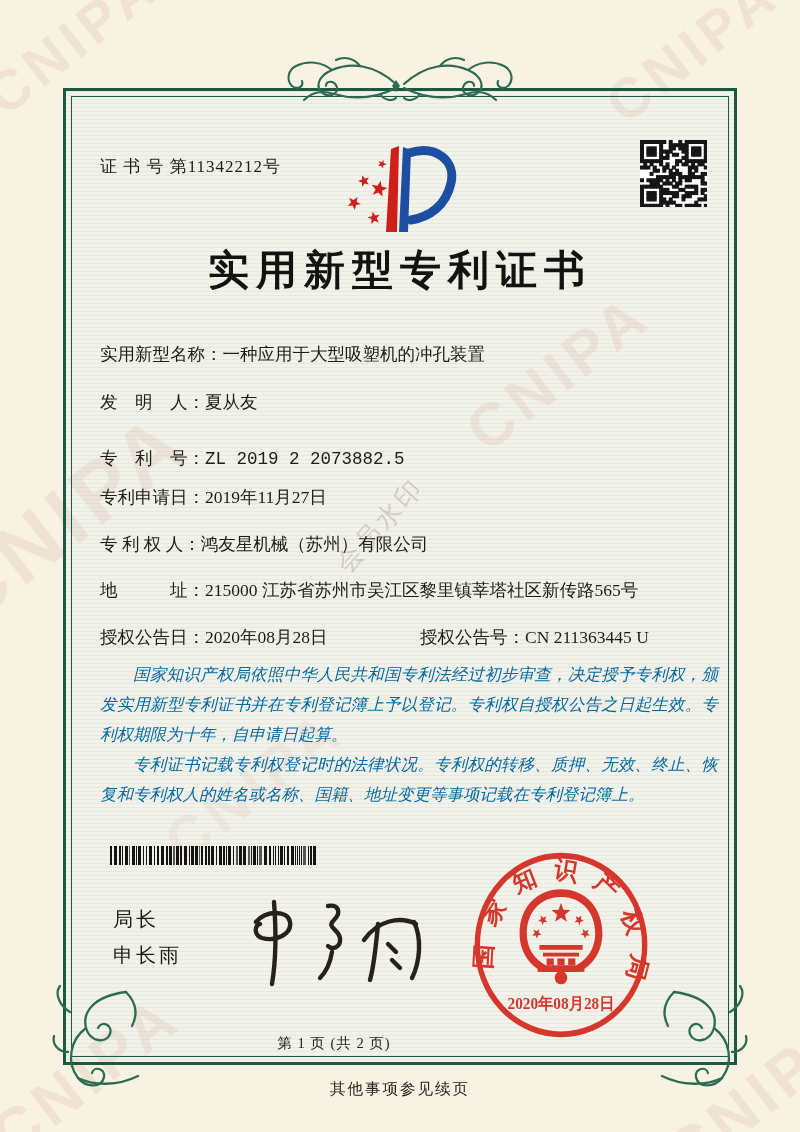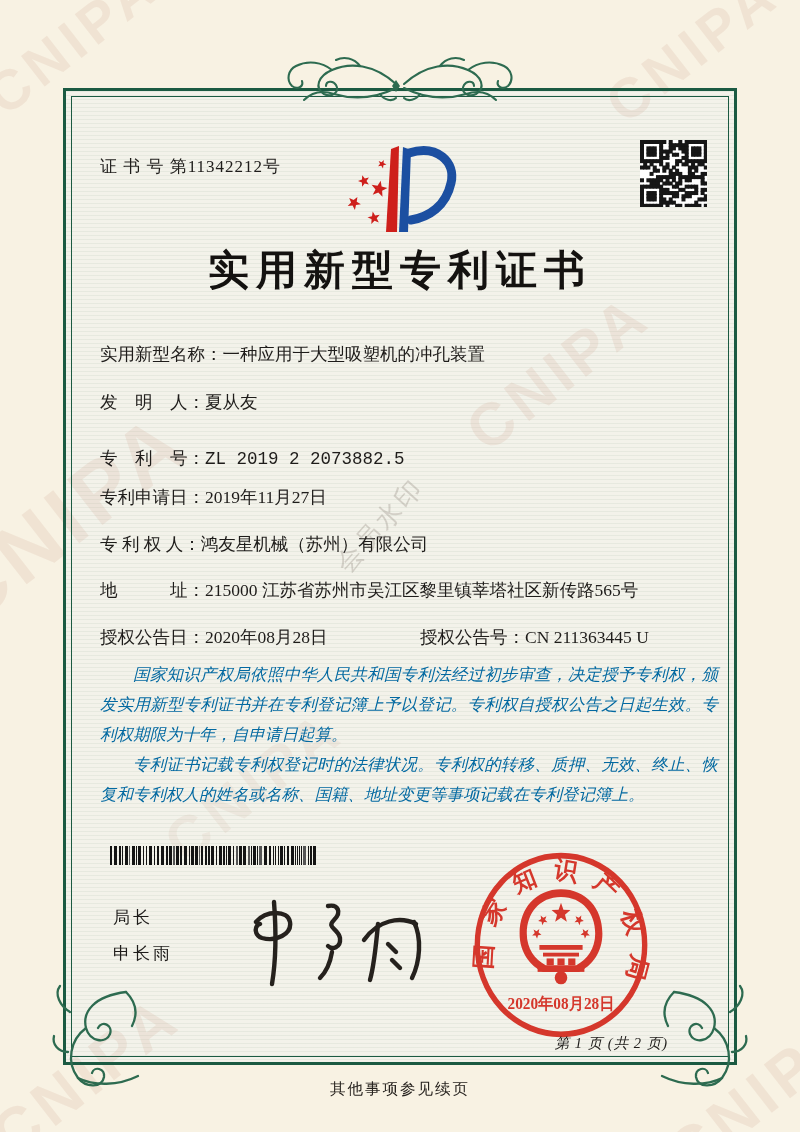--- a/index.html
+++ b/index.html
@@ -43,24 +43,24 @@
   .grant-no{left:420px;}
   
   .body-text{
     left:100px;top:660px;width:618px;
     font-size:16.5px;line-height:1.82;font-style:italic;color:#0369a1;
     text-align:justify;
   }
   .body-text p{margin:0;text-indent:2em;}
   
   .barcode{left:110px;top:846px;}
-  .officer{left:113px;font-size:17px;letter-spacing:3px;}
+  .officer{left:113px;font-size:20px;letter-spacing:3px;}
   .signature{left:236px;top:888px;}
   .seal{left:471px;top:849px;opacity:.92;}
-  .page-ind{left:0;top:1034px;width:668px;text-align:right;font-size:14.5px;letter-spacing:1px;font-style:italic;}
+  .page-ind{left:0;top:1034px;width:668px;text-align:center;font-size:14.5px;letter-spacing:1px;}
   .footer-note{left:0;top:1079px;width:800px;text-align:center;font-size:15.5px;letter-spacing:2px;color:#26221e;}
   .ornament{color:#2d6b50;}
 </style>
 </head>
 <body>
 
 <div class="abs paper-texture"></div>
 
 <div class="abs wm" style="left:-28px;top:8px;font-size:56px;">CNIPA</div>
 <div class="abs wm" style="left:592px;top:16px;font-size:56px;">CNIPA</div>

